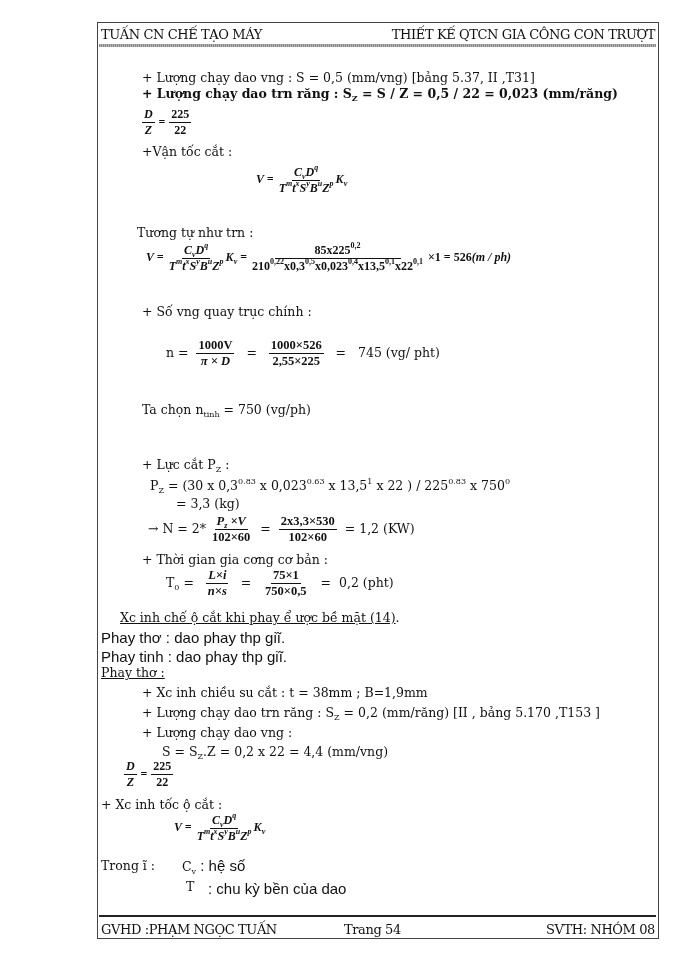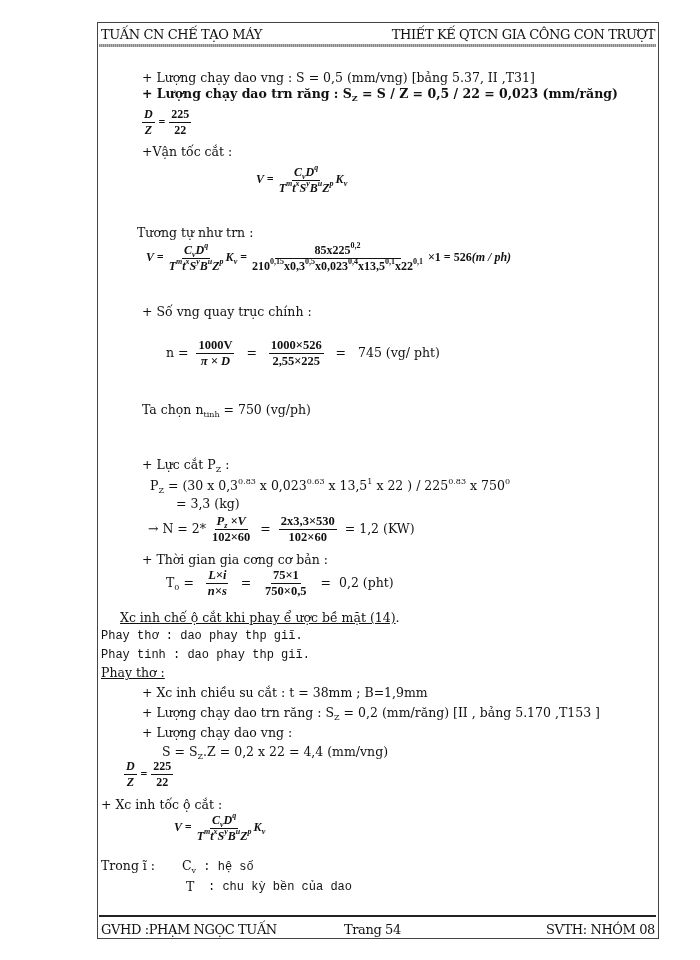--- a/index.html
+++ b/index.html
@@ -14,21 +14,21 @@
            background: repeating-linear-gradient(90deg,#888 0 1px,#b5b5b5 1px 2px); }
   .frule { position: absolute; left: 1px; right: 2px; height: 2px; background: #222; }
   .math { font-family: "Liberation Serif", "DejaVu Serif", serif; font-weight: bold; font-style: italic; }
   .mb { font-family: "Liberation Serif", "DejaVu Serif", serif; font-weight: bold; }
   .frac { display: inline-flex; flex-direction: column; align-items: center; vertical-align: middle; }
   .frac .num { padding: 0 2px; border-bottom: 1px solid #111; line-height: 15px; }
   .frac .den { padding: 0 2px; line-height: 15px; }
   sup { font-size: 8px; vertical-align: 6px; line-height: 0; }
   sub { font-size: 8px; vertical-align: -3px; line-height: 0; }
   .u { text-decoration: underline; }
-  .sans { font-family: Liberation Mono, monospace; font-size: 12px; }
+  .sans { font-family: Liberation Sans, sans-serif; font-size: 15px; }
 </style>
 </head>
 <body>
 
 <div class="page">
 
   <div class="abs hdr" style="left:3px;top:4px;">TUẤN  CN CHẾ TẠO MÁY</div>
   <div class="abs hdr" style="right:3px;top:4px;">THIẾT KẾ QTCN GIA CÔNG CON TRƯỢT</div>
   <div class="hrule" style="top:21px;"></div>
 
@@ -61,21 +61,21 @@
 
   <div class="abs math" style="left:48px;top:220px;font-size:12px;">
     <span>V =</span>
     <span class="frac">
         <span class="num"><span>C</span><sub>v</sub><span>D</span><sup>q</sup></span>
         <span class="den"><span>T</span><sup>m</sup><span>t</span><sup>x</sup><span>S</span><sup>y</sup><span>B</span><sup>u</sup><span>Z</span><sup>p</sup></span>
       </span><span>K</span><sub>v</sub>
     <span class="mb" style="font-style:normal;">=</span>
     <span class="frac mb" style="font-style:normal;">
         <span class="num" style="padding:0 40px;"><span>85x225</span><sup>0,2</sup></span>
-        <span class="den"><span>210</span><sup>0,15</sup><span>x0,3</span><sup>0,5</sup><span>x0,023</span><sup>0,4</sup><span>x13,5</span><sup>0,1</sup><span>x22</span><sup>0,1</sup></span>
+        <span class="den"><span>210</span><sup>0,22</sup><span>x0,3</span><sup>0,5</sup><span>x0,023</span><sup>0,4</sup><span>x13,5</span><sup>0,1</sup><span>x22</span><sup>0,1</sup></span>
       </span>
     <span class="mb" style="font-style:normal;">×1 = 526</span><span>(m / ph)</span>
   </div>
 
   <div class="abs t" style="left:44px;top:282px;">+  Số vng quay trục chính :</div>
 
   <div class="abs t" style="left:68px;top:315px;">
     <span>n  =</span>&nbsp;
     <span class="frac mb">
         <span class="num">1000V</span>

